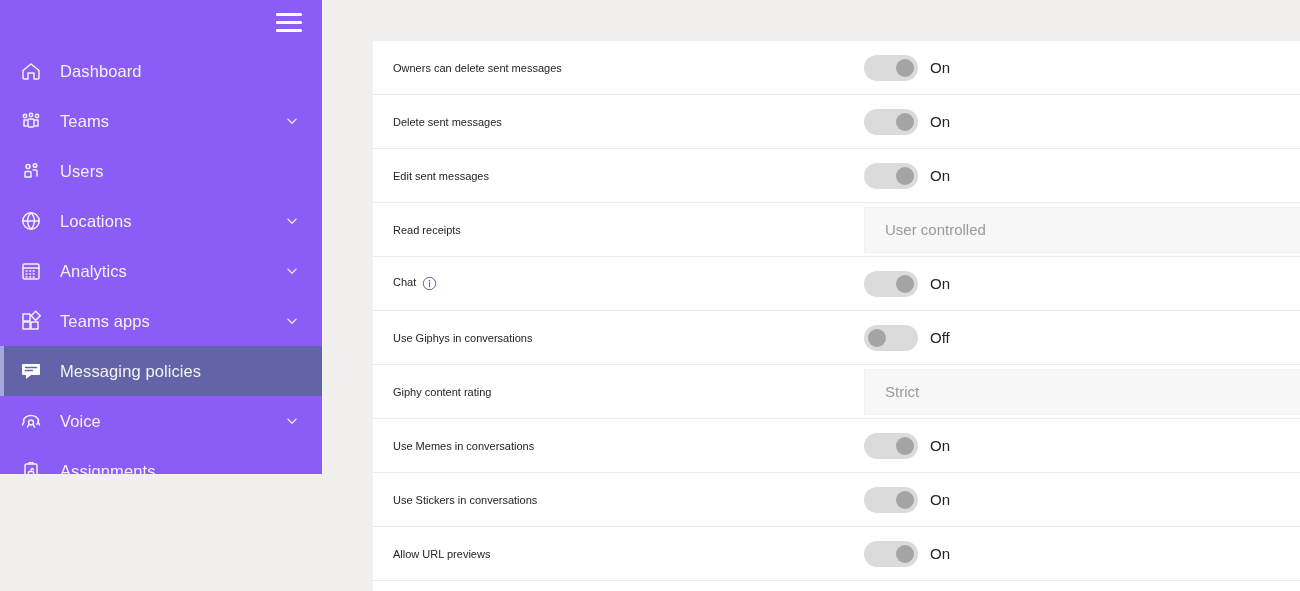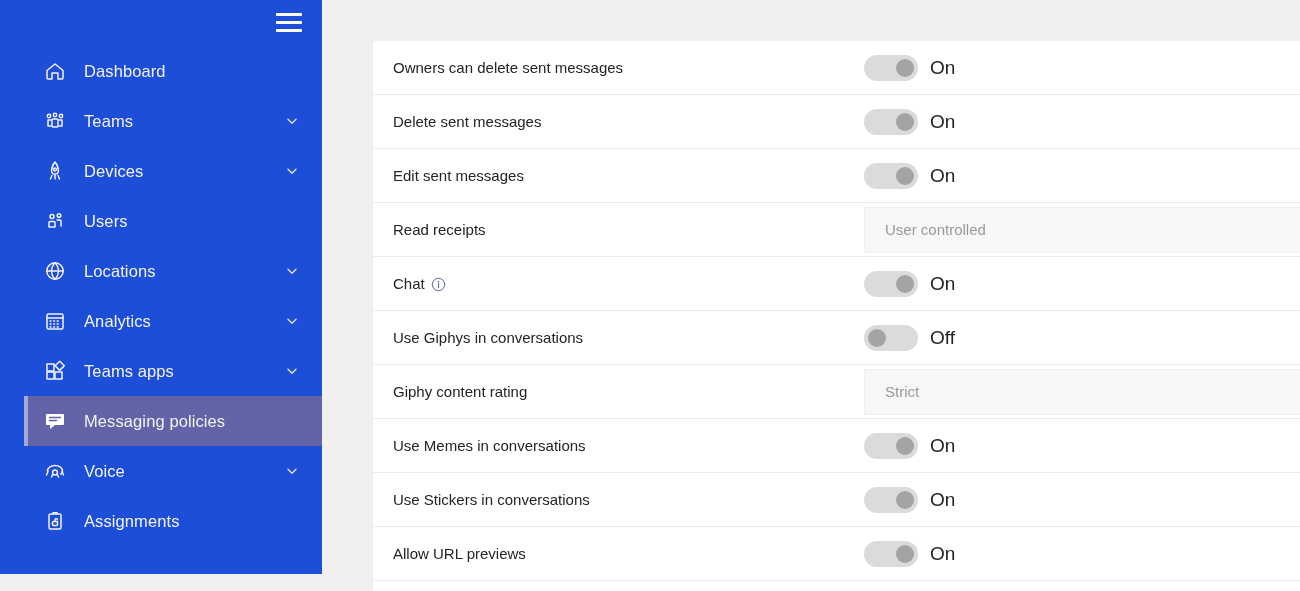--- a/index.html
+++ b/index.html
@@ -7,26 +7,25 @@
     width:1300px; height:591px;
     overflow:hidden;
     background:#F1F0EF;
     font-family:"Liberation Sans", sans-serif;
     -webkit-font-smoothing:antialiased;
   }
   .app { position:relative; width:1300px; height:591px; display:flex; }
 
   
   .sidebar {
-    width:322px; height:574px;
-    background:#1d4ed8;
+    width:322px; height:474px;
+    background:#8b5cf6;
     flex:0 0 322px;
     position:relative;
     overflow:hidden;
-    padding-left:24px;
   }
   .hamburger-row {
     height:44px;
     display:flex; align-items:center; justify-content:flex-end;
     padding-right:20px;
   }
   .hamburger {
     width:26px; height:19px;
     display:flex; flex-direction:column; justify-content:space-between;
     cursor:pointer;
@@ -85,24 +84,24 @@
     overflow:hidden;
   }
   .setting-row {
     height:54px;
     display:flex; align-items:center;
     border-bottom:1px solid #EDEBE9;
     padding-left:20px;
     position:relative;
   }
   .setting-label {
-    font-size:15px;
+    font-size:11px;
     color:#252423;
     white-space:nowrap;
-    display:flex; align-items:flex-end;
+    display:flex; align-items:flex-start;
     gap:6px;
   }
   .info-icon {
     width:15px; height:15px;
     display:inline-flex; align-items:center; justify-content:center;
     flex:0 0 15px;
   }
 
   
   .control {
@@ -125,21 +124,21 @@
     position:absolute;
     width:18px; height:18px;
     border-radius:50%;
     background:#A4A4A4;
     top:4px;
     transition:none;
   }
   .toggle.on .thumb { left:32px; }
   .toggle.off .thumb { left:4px; }
   .toggle-text {
-    font-size:19px;
+    font-size:15px;
     color:#252423;
   }
   .dropdown {
     height:46px;
     background:#F7F7F7;
     border:1px solid #F0F0F0;
     width:100%;
     display:flex; align-items:center;
     padding-left:20px;
     font-size:15px;
@@ -182,35 +181,20 @@
           <span class="nav-label">Teams</span>
           <span class="chev">
             <svg width="14" height="14" viewBox="0 0 14 14">
               <path d="M3 5.2 7 9.2l4-4" stroke="#E5E4EB" stroke-width="1.4" fill="none" stroke-linecap="round" stroke-linejoin="round"></path>
             </svg>
           </span>
         </div>
         <div class="nav-item">
           <span class="ico">
             <svg width="24" height="24" viewBox="0 0 24 24">
-              <path stroke="#F3F2F1" stroke-width="1.5" fill="none" stroke-linecap="round" stroke-linejoin="round" d="M12 3c2.2 2.6 3.4 5.6 3.4 8.6 0 2.1-1.5 3.6-3.4 3.6s-3.4-1.5-3.4-3.6C8.6 8.6 9.8 5.6 12 3z"></path>
-              <circle stroke="#F3F2F1" stroke-width="1.5" fill="none" stroke-linecap="round" stroke-linejoin="round" cx="12" cy="10.5" r="1.4"></circle>
-              <path stroke="#F3F2F1" stroke-width="1.5" fill="none" stroke-linecap="round" stroke-linejoin="round" d="M9 16.5 7.5 20M15 16.5 16.5 20M12 15.5V20"></path>
-            </svg>
-          </span>
-          <span class="nav-label">Devices</span>
-          <span class="chev">
-            <svg width="14" height="14" viewBox="0 0 14 14">
-              <path d="M3 5.2 7 9.2l4-4" stroke="#E5E4EB" stroke-width="1.4" fill="none" stroke-linecap="round" stroke-linejoin="round"></path>
-            </svg>
-          </span>
-        </div>
-        <div class="nav-item">
-          <span class="ico">
-            <svg width="24" height="24" viewBox="0 0 24 24">
               <circle stroke="#F3F2F1" stroke-width="1.5" fill="none" stroke-linecap="round" stroke-linejoin="round" cx="9" cy="7.5" r="2"></circle>
               <circle stroke="#F3F2F1" stroke-width="1.5" fill="none" stroke-linecap="round" stroke-linejoin="round" cx="16" cy="6.5" r="1.8"></circle>
               <path stroke="#F3F2F1" stroke-width="1.5" fill="none" stroke-linecap="round" stroke-linejoin="round" d="M6 18v-4.5a1 1 0 0 1 1-1h4a1 1 0 0 1 1 1V18z"></path>
               <path stroke="#F3F2F1" stroke-width="1.5" fill="none" stroke-linecap="round" stroke-linejoin="round" d="M14 11h3a1 1 0 0 1 1 1v5"></path>
             </svg>
           </span>
           <span class="nav-label">Users</span>
         </div>
         <div class="nav-item">
           <span class="ico">

